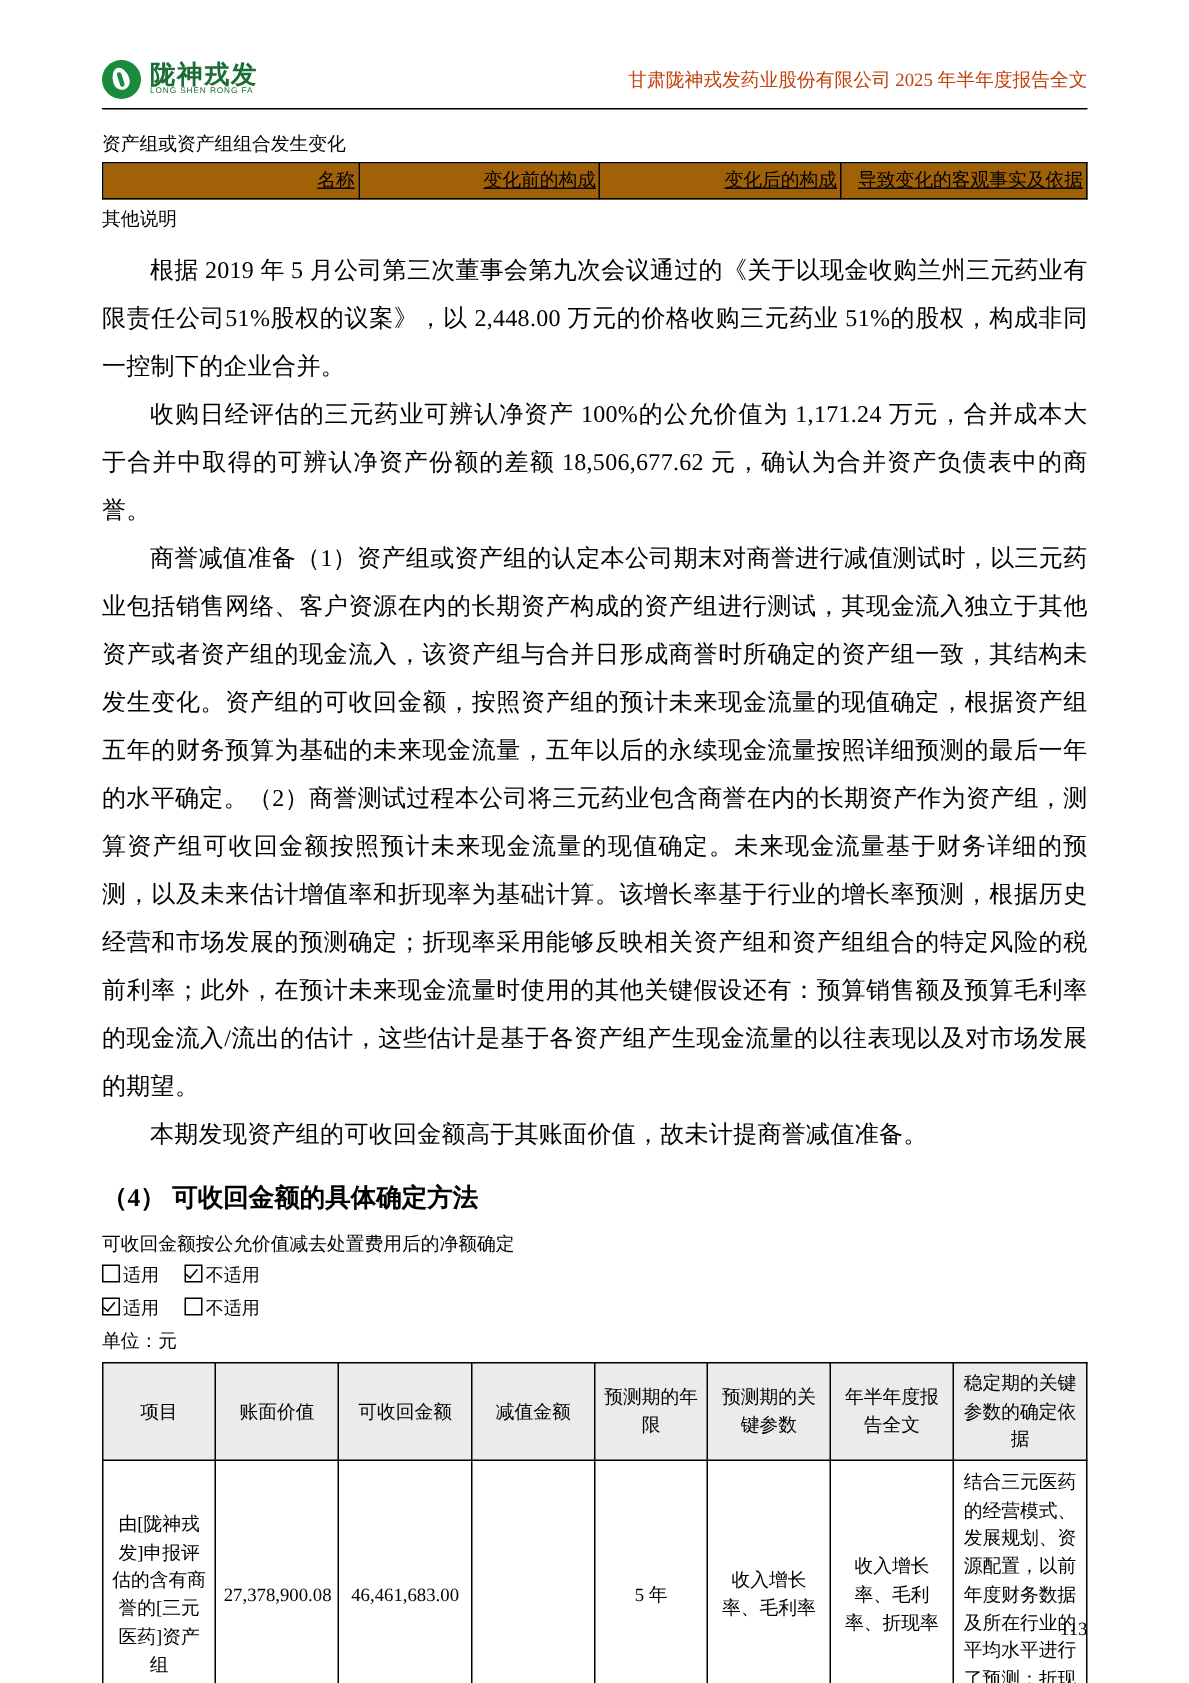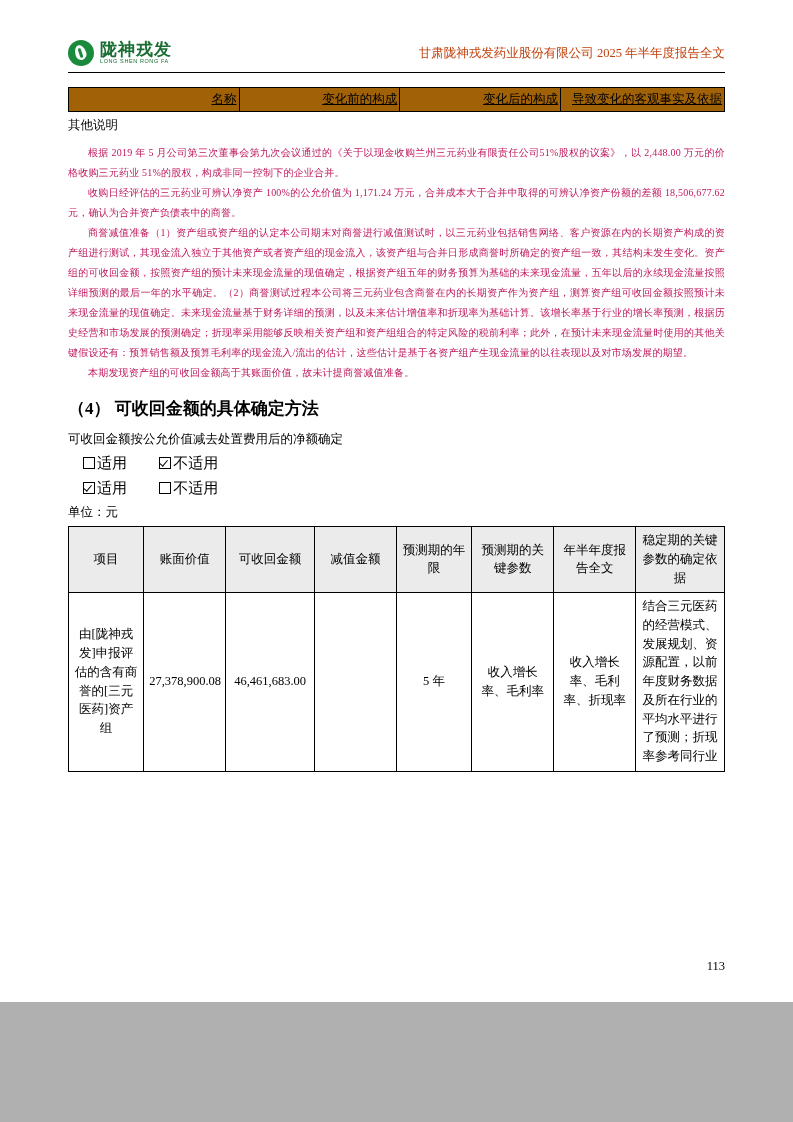--- a/index.html
+++ b/index.html
@@ -5,21 +5,21 @@
   html, body {
     margin: 0;
     padding: 0;
     background: #b0b0b0;
   }
   body {
     font-family: "Liberation Serif", "DejaVu Serif", serif;
   }
   .page {
     width: 793px;
-    height: 1002px;
+    height: 1122px;
     background: #ffffff;
     position: relative;
     box-sizing: border-box;
     padding: 40px 68px 30px 68px;
     overflow: hidden;
   }
   
   .header {
     display: flex;
     align-items: center;
@@ -86,23 +86,23 @@
     white-space: nowrap;
   }
   
   .line {
     font-size: 12.5px;
     line-height: 1.55;
     color: #000;
     margin: 0 0 2px 0;
   }
   p.para {
-    font-size: 10px;
+    font-size: 16px;
     line-height: 2.0;
-    color: #be185d;
+    color: #000000;
     margin: 0;
     text-align: justify;
     text-indent: 2em;
     letter-spacing: 0.2px;
   }
   .gap-s { height: 6px; }
   
   table {
     border-collapse: collapse;
     width: 100%;
@@ -161,21 +161,21 @@
     content: "";
     position: absolute;
     left: 1px;
     top: 0px;
     width: 4px;
     height: 7px;
     border: solid #000;
     border-width: 0 1.4px 1.4px 0;
     transform: rotate(40deg);
   }
-  .opt { margin-right: 14px; font-size: 15px; margin-left: 15px; }
+  .opt { margin-right: 14px; font-size: 12px; }
   .page-num {
     position: absolute;
     right: 68px;
     bottom: 28px;
     font-size: 12.5px;
   }
 </style>
 </head>
 <body>
 
@@ -185,20 +185,21 @@
     <div class="logo-wrap">
       <div class="logo-mark"></div>
       <div class="logo-text">
         <div class="logo-cn">陇神戎发</div>
         <div class="logo-en">LONG SHEN RONG FA</div>
       </div>
     </div>
     <div class="header-title">甘肃陇神戎发药业股份有限公司 2025 年半年度报告全文</div>
   </div>
 
+  <div class="line">资产组或资产组组合发生变化</div>
 
   <table class="t1">
     <colgroup>
       <col style="width:26%">
         <col style="width:24.5%">
         <col style="width:24.5%">
         <col style="width:25%">
     </colgroup>
     <tbody>
       <tr>

